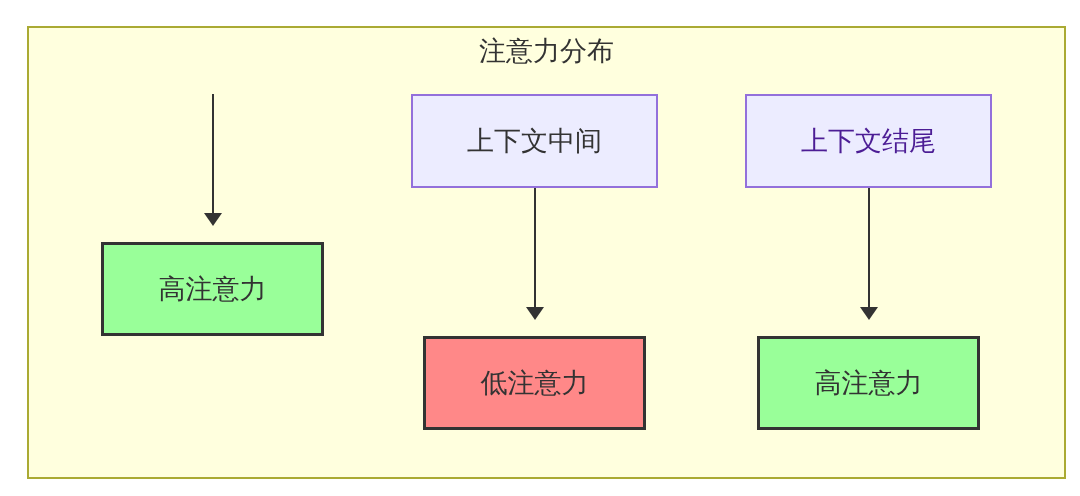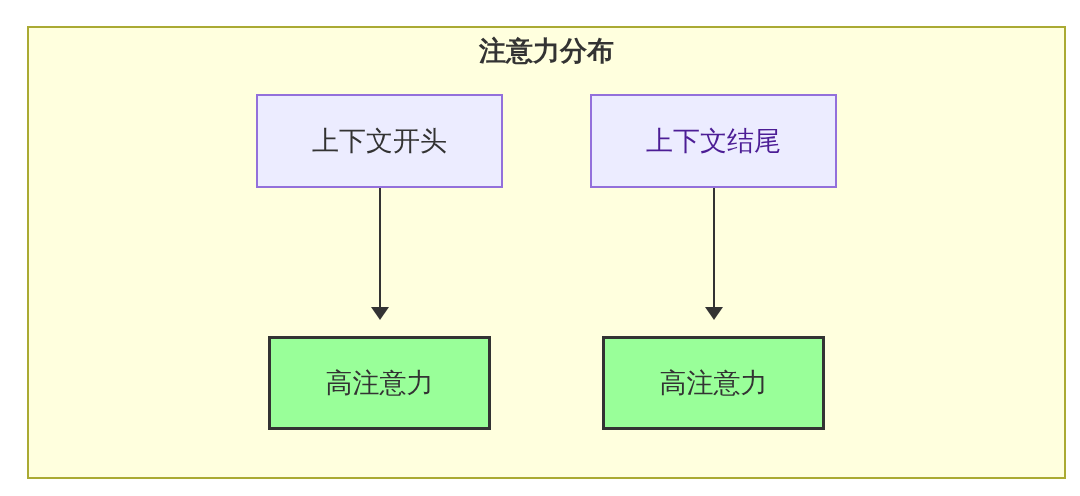--- a/index.html
+++ b/index.html
@@ -18,21 +18,21 @@
     width: 1039px;
     height: 453px;
     border: 2px solid;
     box-sizing: border-box;
   }
   .title {
     margin-top: 8px;
     text-align: center;
     font-size: 27px;
     line-height: 30px;
-    font-weight: 700;
+    font-weight: 400;
   }
   .row {
     display: flex;
     justify-content: center;
     gap: 87px;
     margin-top: 28px;
   }
   .col {
     display: flex;
     flex-direction: column;
@@ -81,32 +81,41 @@
 </head>
 <body>
 
 <div class="canvas" style="background-color: rgb(255, 255, 222); border-color: rgb(170, 170, 51);">
 
   <div class="title" style="color: rgb(51, 51, 51);">注意力分布</div>
 
   <div class="row">
 
     <div class="col">
-      <div class="source-node" style="background-color: rgb(236, 236, 255); border-color: rgb(147, 112, 219); color: rgb(51, 51, 51);">
-        <span>上下文开头</span>
-      </div>
       <div class="arrow">
         <div class="arrow-line" style="background-color: rgb(51, 51, 51);"></div>
         <div class="arrow-head" style="border-top-color: rgb(51, 51, 51);"></div>
       </div>
       <div class="result-node" style="background-color: rgb(153, 255, 153); border-color: rgb(51, 51, 51); color: rgb(51, 51, 51);">
         <span>高注意力</span>
       </div>
     </div>
 
+    <div class="col">
+      <div class="source-node" style="background-color: rgb(236, 236, 255); border-color: rgb(147, 112, 219); color: rgb(51, 51, 51);">
+        <span>上下文中间</span>
+      </div>
+      <div class="arrow">
+        <div class="arrow-line" style="background-color: rgb(51, 51, 51);"></div>
+        <div class="arrow-head" style="border-top-color: rgb(51, 51, 51);"></div>
+      </div>
+      <div class="result-node" style="background-color: rgb(255, 136, 136); border-color: rgb(51, 51, 51); color: rgb(51, 51, 51);">
+        <span>低注意力</span>
+      </div>
+    </div>
 
     <div class="col">
       <div class="source-node" style="background-color: rgb(236, 236, 255); border-color: rgb(147, 112, 219); color: #4c1d95;">
         <span>上下文结尾</span>
       </div>
       <div class="arrow">
         <div class="arrow-line" style="background-color: rgb(51, 51, 51);"></div>
         <div class="arrow-head" style="border-top-color: rgb(51, 51, 51);"></div>
       </div>
       <div class="result-node" style="background-color: rgb(153, 255, 153); border-color: rgb(51, 51, 51); color: rgb(51, 51, 51);">

